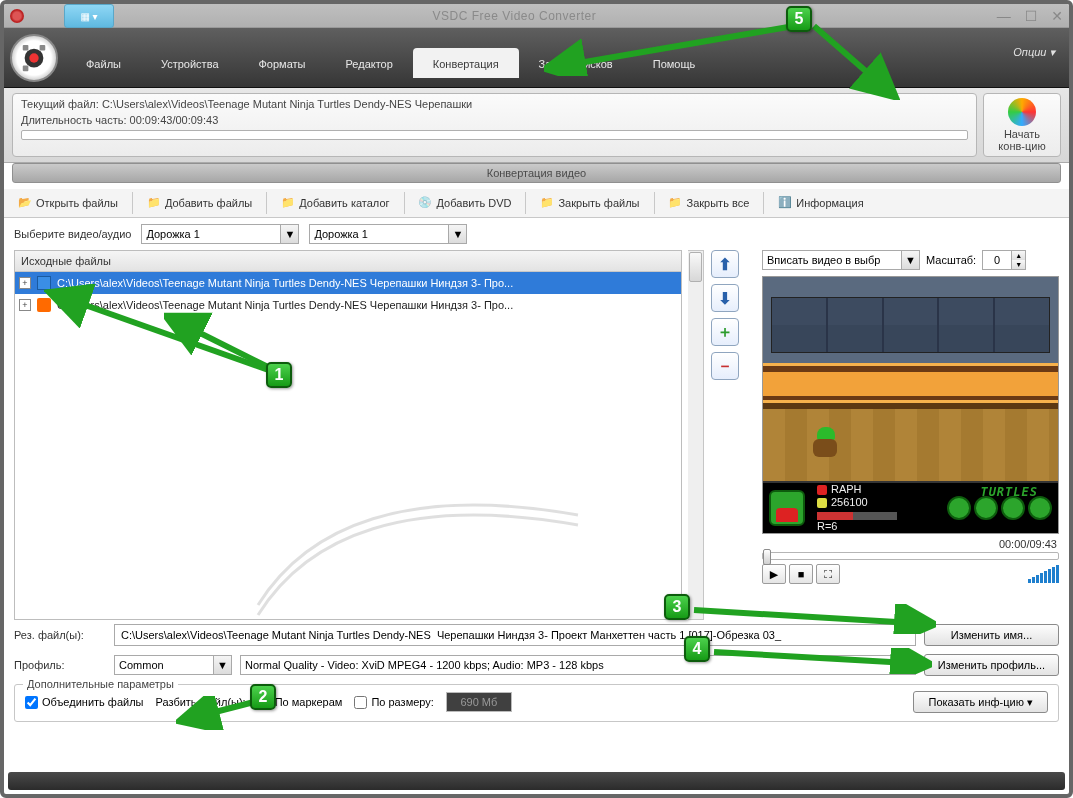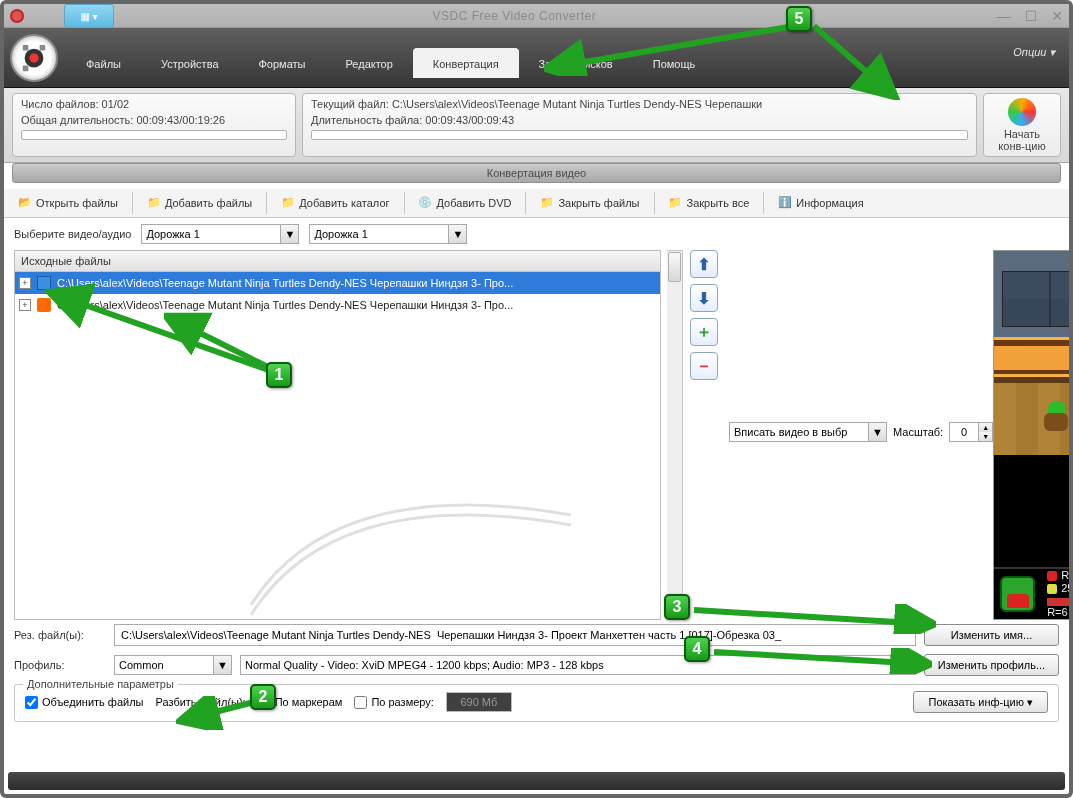--- a/index.html
+++ b/index.html
@@ -50,21 +50,21 @@
 .file-row.sel{ background:#2f7bd9; color:#fff;}
 .film-bg{ position:absolute; left:35%; bottom:-6px; width:340px; height:160px; opacity:.12; pointer-events:none; }
 .scrl{ width:16px; background:#efefef; border:1px solid #c6c6c6; border-left:none; display:flex; flex-direction:column;}
 .scrl .nub{height:30px;background:linear-gradient(#f9f9f9,#d7d7d7); border:1px solid #b0b0b0; margin:1px; border-radius:2px;}
 
 .side-btns{ width:30px; display:flex; flex-direction:column; gap:6px; align-items:center;}
 .sqbtn{ width:28px;height:28px; border:1px solid #8fa5bf; border-radius:4px; background:linear-gradient(#fff,#e6eefc); display:flex;align-items:center;justify-content:center; cursor:pointer; color:#2860aa; font-weight:bold; font-size:16px;}
 .sqbtn.green{color:#2d9c2d;}
 .sqbtn.red{color:#c73030;}
 
-.right-col{ width:330px; display:flex; flex-direction:row;}
+.right-col{ width:297px; display:flex; flex-direction:column;margin-left:12px;}
 .zoomrow{ display:flex; align-items:center; gap:6px; margin-bottom:6px;}
 .zoomrow .combo input{width:140px;}
 .spin{ border:1px solid #a9a9a9; background:#fff; height:20px; display:flex; align-items:center;}
 .spin input{width:28px;border:none;text-align:center;}
 .spin .sbtns{ display:flex; flex-direction:column;}
 .spin .sbtns span{width:14px;height:9px;border-left:1px solid #a9a9a9;background:linear-gradient(#f7f7f7,#dfdfdf);font-size:7px;display:flex;align-items:center;justify-content:center;cursor:pointer;}
 .preview{ flex:0 0 258px; border:1px solid #999; background:#000; position:relative; overflow:hidden;}
 .timecode{ text-align:right; color:#333; padding:4px 2px 2px;}
 .seek{ height:8px; background:#fff; border:1px solid #b5b5b5; border-radius:2px; position:relative; margin-bottom:4px;}
 .seek .knob{position:absolute; left:0; top:-4px; width:8px;height:16px;background:linear-gradient(#fff,#cfcfcf);border:1px solid #8c8c8c;border-radius:2px;}
@@ -129,28 +129,23 @@
       <div class="menu-tab">Редактор</div>
       <div class="menu-tab active">Конвертация</div>
       <div class="menu-tab">Запись дисков</div>
       <div class="menu-tab">Помощь</div>
     </div>
     <div class="options">Опции</div>
   </div>
 
   
   <div class="status-area">
-    <div class="panel p1">
-      <span>Число файлов: 01/02</span>
-      <span>Общая длительность: 00:09:43/00:19:26</span>
-      <div class="bar"></div>
-    </div>
     <div class="panel p2">
       <span>Текущий файл: C:\Users\alex\Videos\Teenage Mutant Ninja Turtles Dendy-NES  Черепашки</span>
-      <span>Длительность файла: 00:09:43/00:09:43</span>
+      <span>Длительность часть: 00:09:43/00:09:43</span>
       <div class="bar"></div>
     </div>
     <div class="panel p3">
       <div class="convert-icon"></div>
       <span>Начать конв-цию</span>
     </div>
   </div>
   <div class="conv-caption">Конвертация видео</div>
 
   

